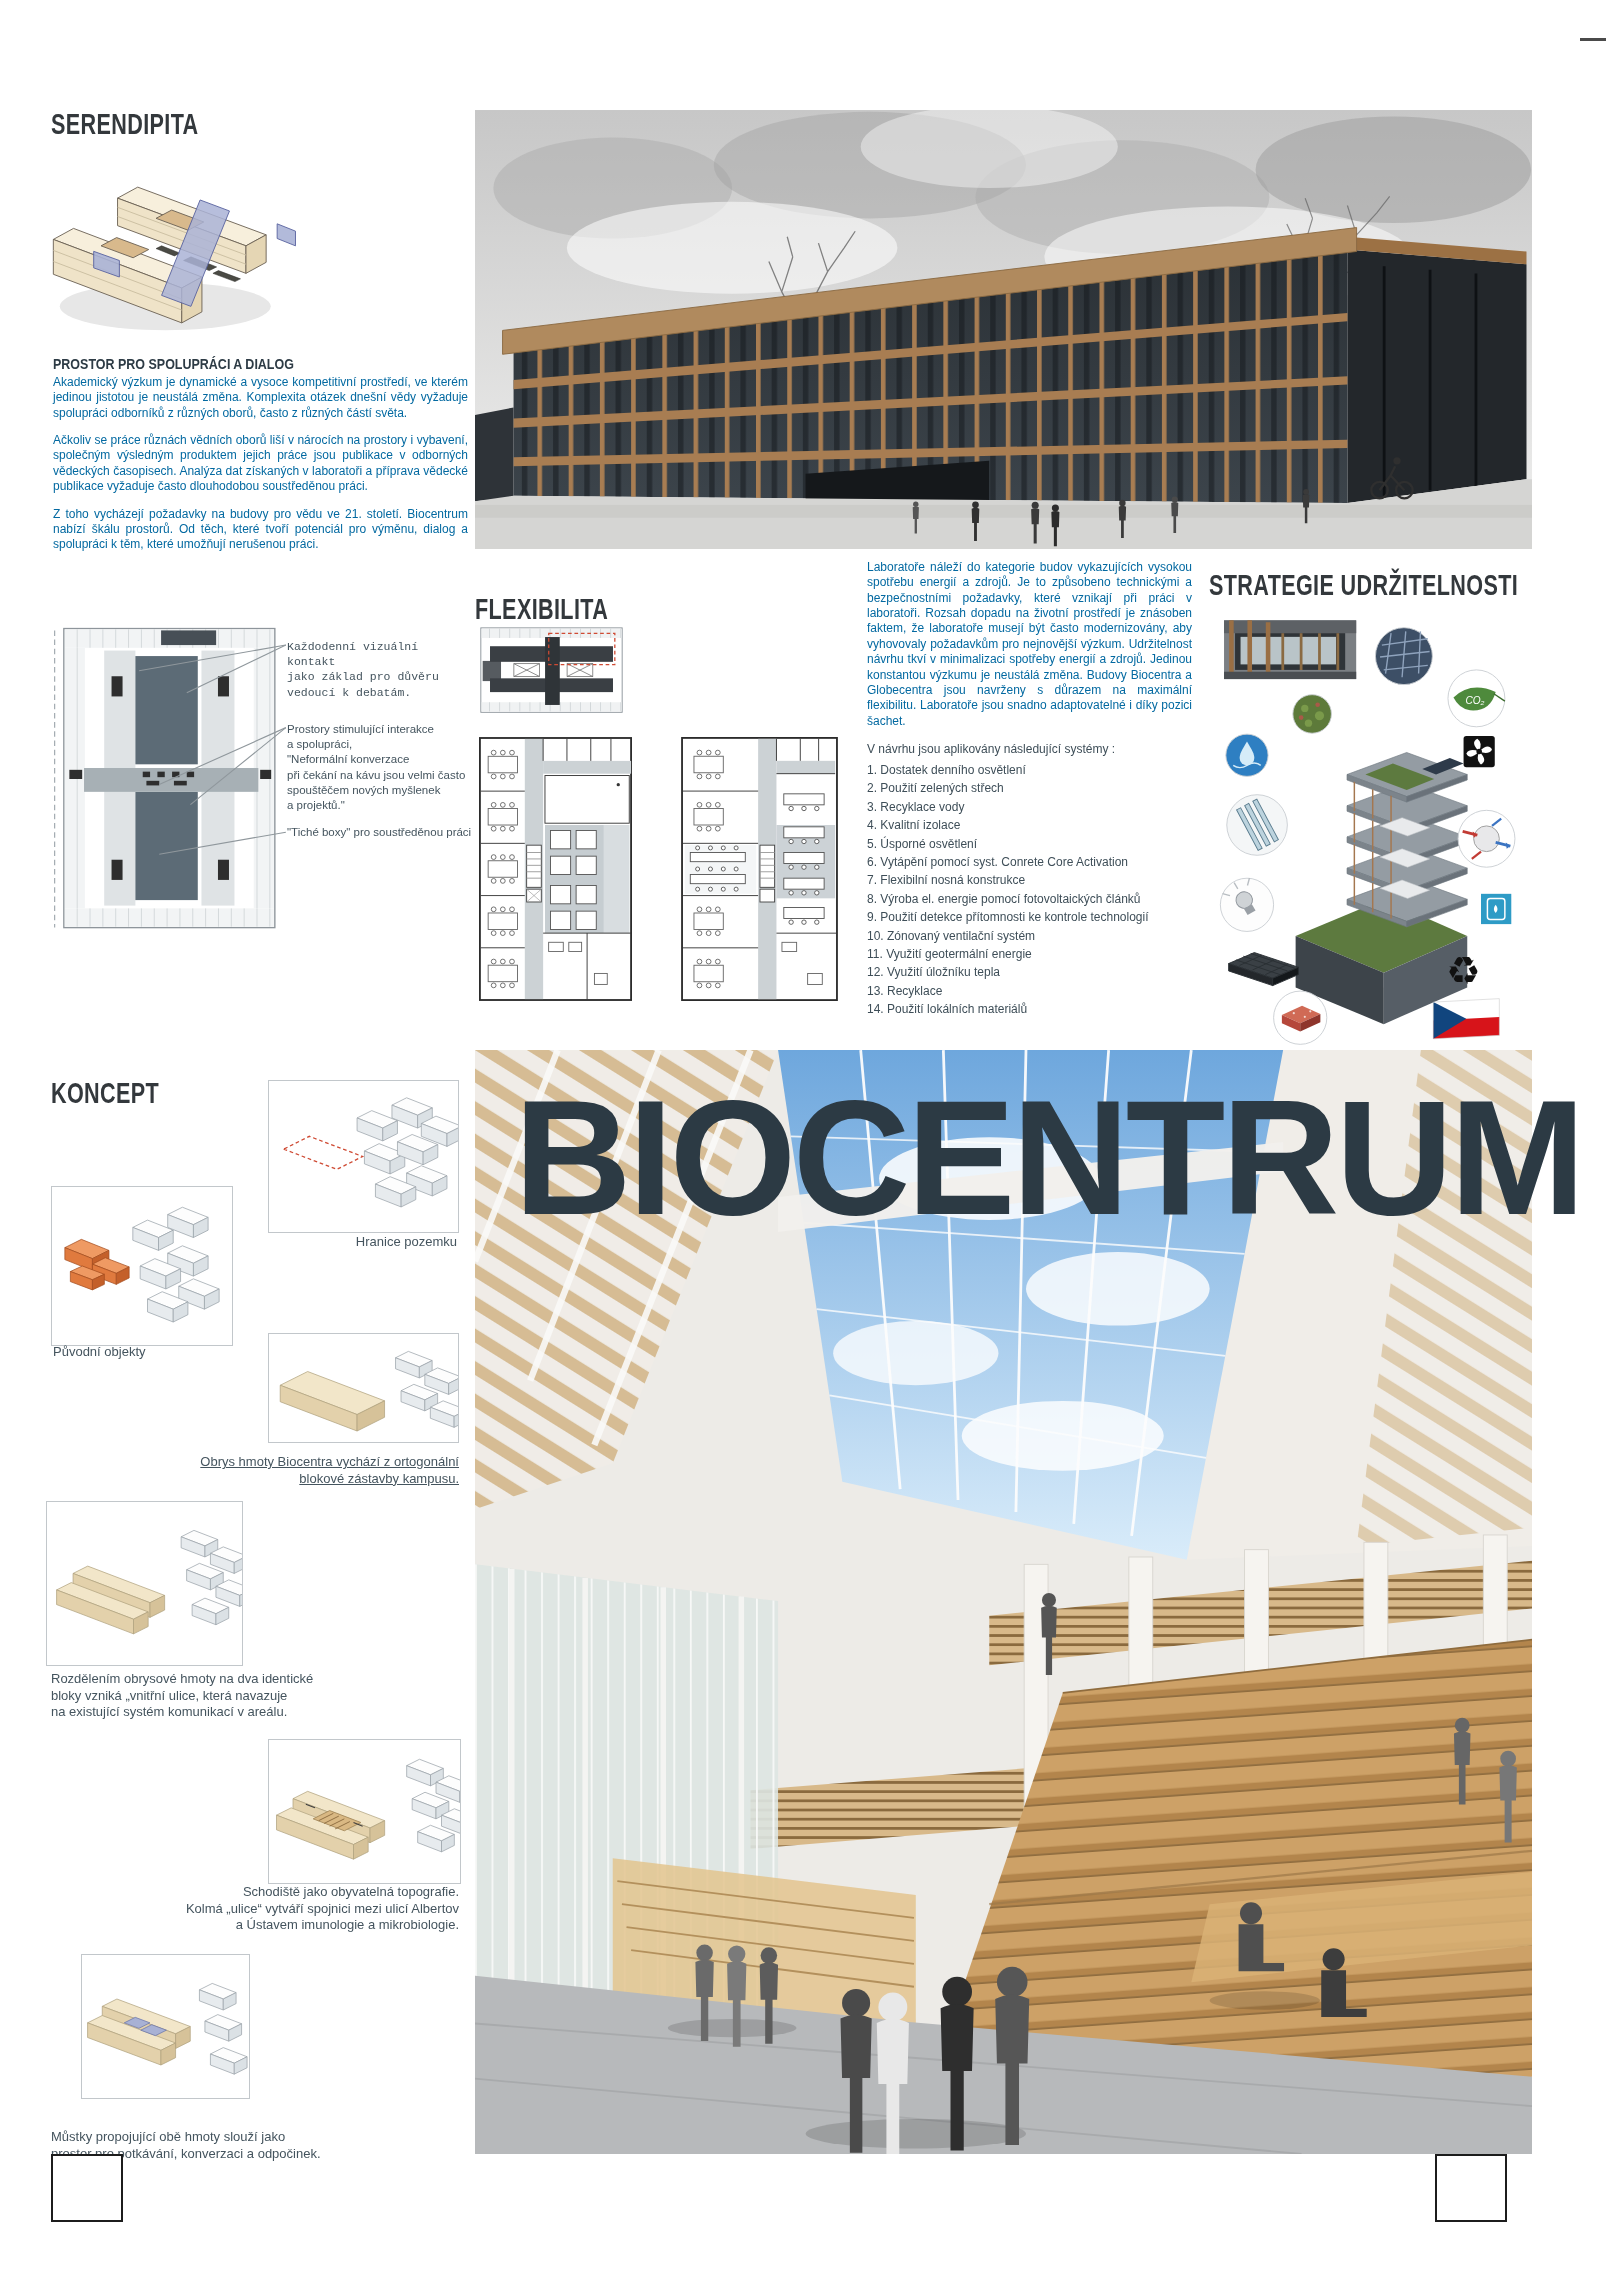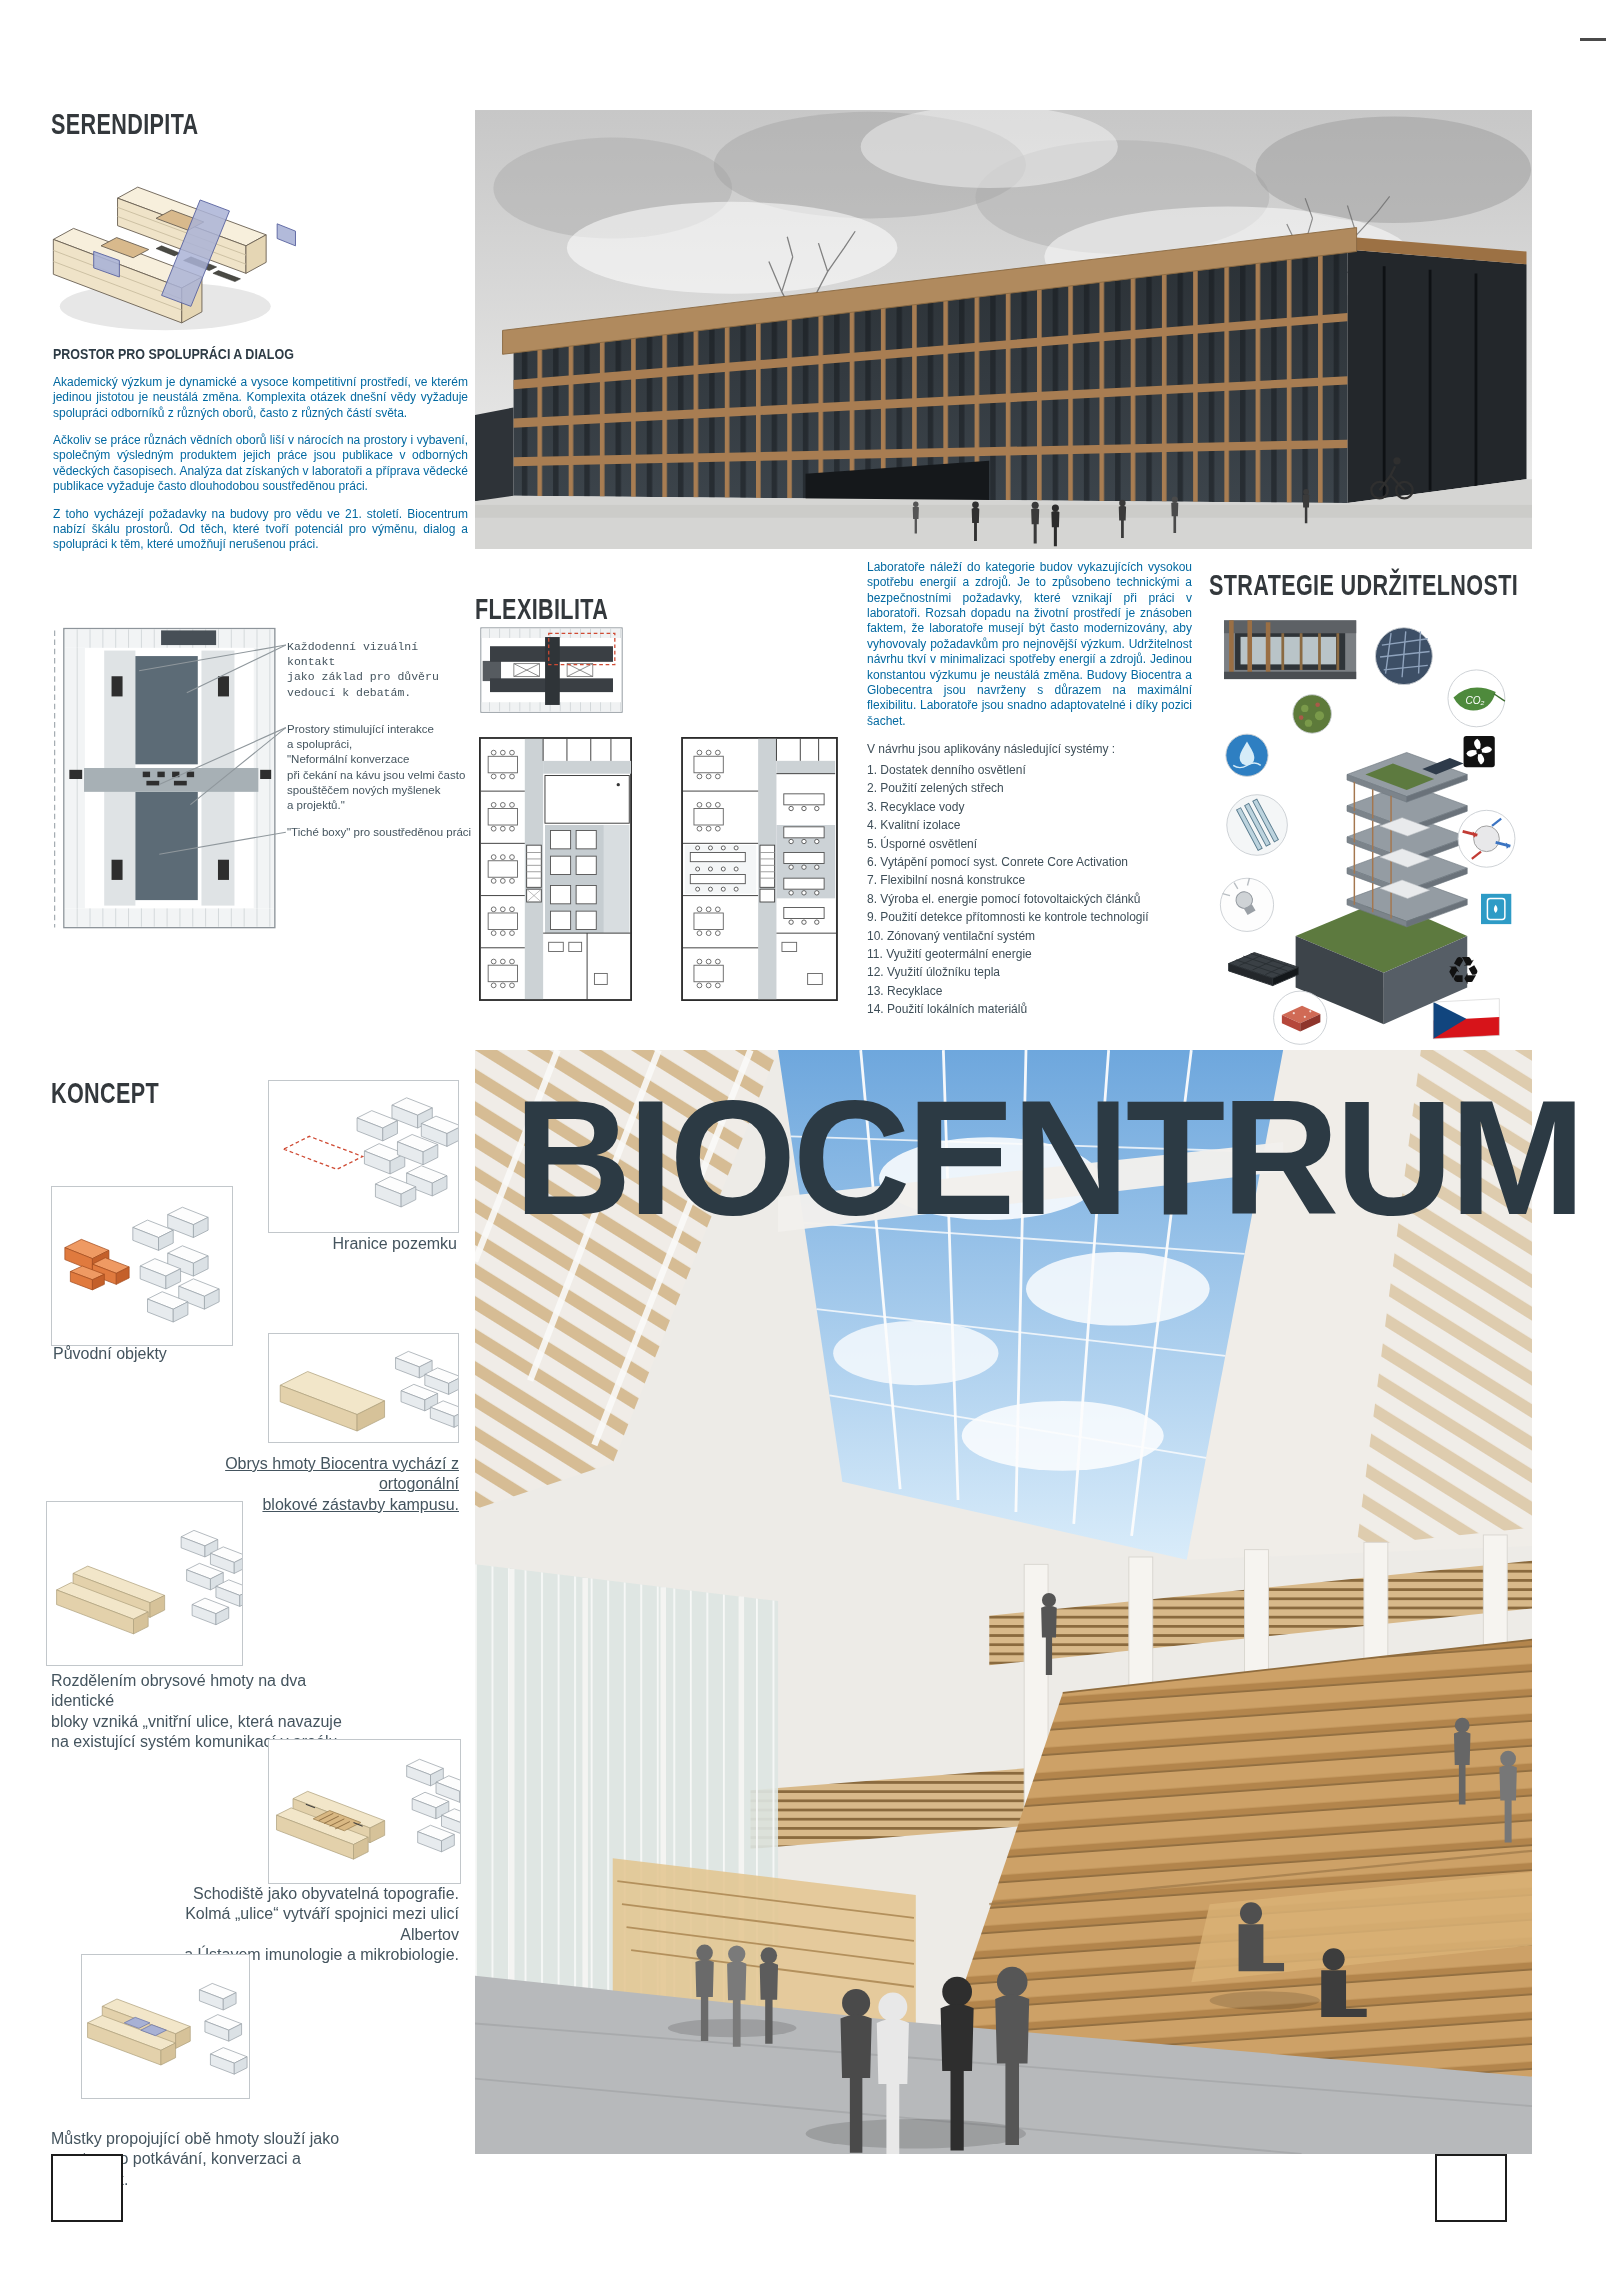--- a/index.html
+++ b/index.html
@@ -9,21 +9,21 @@
   .sechead{font-size:30px;font-weight:700;color:#33383c;display:inline-block;
            transform:scaleX(.72);transform-origin:0 0;white-space:nowrap;letter-spacing:0.5px;}
   .subhead{font-size:14.7px;font-weight:700;color:#2d3b45;display:inline-block;
            transform:scaleX(.85);transform-origin:0 0;white-space:nowrap;}
   .body-col{font-size:12px;line-height:1.28;text-align:justify;color:#0369a1;}
   .body-col p{margin:0 0 12px 0;}
   .ann{font-size:11.5px;line-height:1.32;color:#44545e;}
   .pre{white-space:pre-line;}
   .list-col{font-size:12px;line-height:1.30;color:#3e4e58;}
   .list-col .li{margin:0 0 2.8px 0;}
-  .caption{font-size:16px;line-height:1.28;color:#44545e;}
+  .caption{font-size:13px;line-height:1.28;color:#44545e;}
   .cap-r{text-align:right;}
   .figframe{border:0.9px solid #c2c7cb;background:#fff;}
   .corner-box{border:2.8px solid #1c1c1c;background:#fff;}
   .footer-title{width:100%;text-align:center;font-size:39px;font-weight:700;color:#2c3942;
                 transform:scaleX(.82);transform-origin:50% 0;white-space:nowrap;}
   .biocentrum{font-size:163px;font-weight:700;color:#2c3a44;letter-spacing:-3.7px;line-height:1;
               transform:scaleX(.83);transform-origin:0 0;white-space:nowrap;margin-top:13px;}
   .corner-mark{background:#4a4a4a;}
 </style>
 </head>
@@ -62,21 +62,21 @@
       <path d="M120,115 L140,123 L146,120 L126,112 Z"></path>
     </g>
 
     <g>
       <path d="M168,62 L200,74 L158,178 L126,166 Z" fill="#aab3d6" fill-opacity=".85" stroke="#5a64a0" stroke-width="1"></path>
       <path d="M52,118 L80,128 L80,146 L52,136 Z" fill="#aab3d6" fill-opacity=".9" stroke="#5a64a0"></path>
       <path d="M252,88 L272,96 L272,112 L252,104 Z" fill="#aab3d6" fill-opacity=".9" stroke="#5a64a0"></path>
     </g>
   </svg>
 
-  <div class="abs" style="left:53px;top:346px;">
+  <div class="abs" style="left:53px;top:356px;">
     <span class="subhead">PROSTOR PRO SPOLUPRÁCI A DIALOG</span>
   </div>
   <div class="abs body-col" style="left:53px;top:375px;width:415px;">
     <p>Akademický výzkum je dynamické a vysoce kompetitivní prostředí, ve kterém jedinou jistotou je neustálá změna. Komplexita otázek dnešní vědy vyžaduje spolupráci odborníků z různých oborů, často z různých částí světa.</p>
     <p>Ačkoliv se práce různách vědních oborů liší v nárocích na prostory i vybavení, společným výsledným produktem jejich práce jsou publikace v odborných vědeckých časopisech. Analýza dat získaných v laboratoři a příprava vědecké publikace vyžaduje často dlouhodobou soustředěnou práci.</p>
     <p>Z toho vycházejí požadavky na budovy pro vědu ve 21. století. Biocentrum nabízí škálu prostorů. Od těch, které tvoří potenciál pro výměnu, dialog a spolupráci k těm, které umožňují nerušenou práci.</p>
   </div>
 
   <svg class="abs" style="left:51px;top:623px;" width="422" height="312" viewBox="0 0 460 340">
     <defs>

